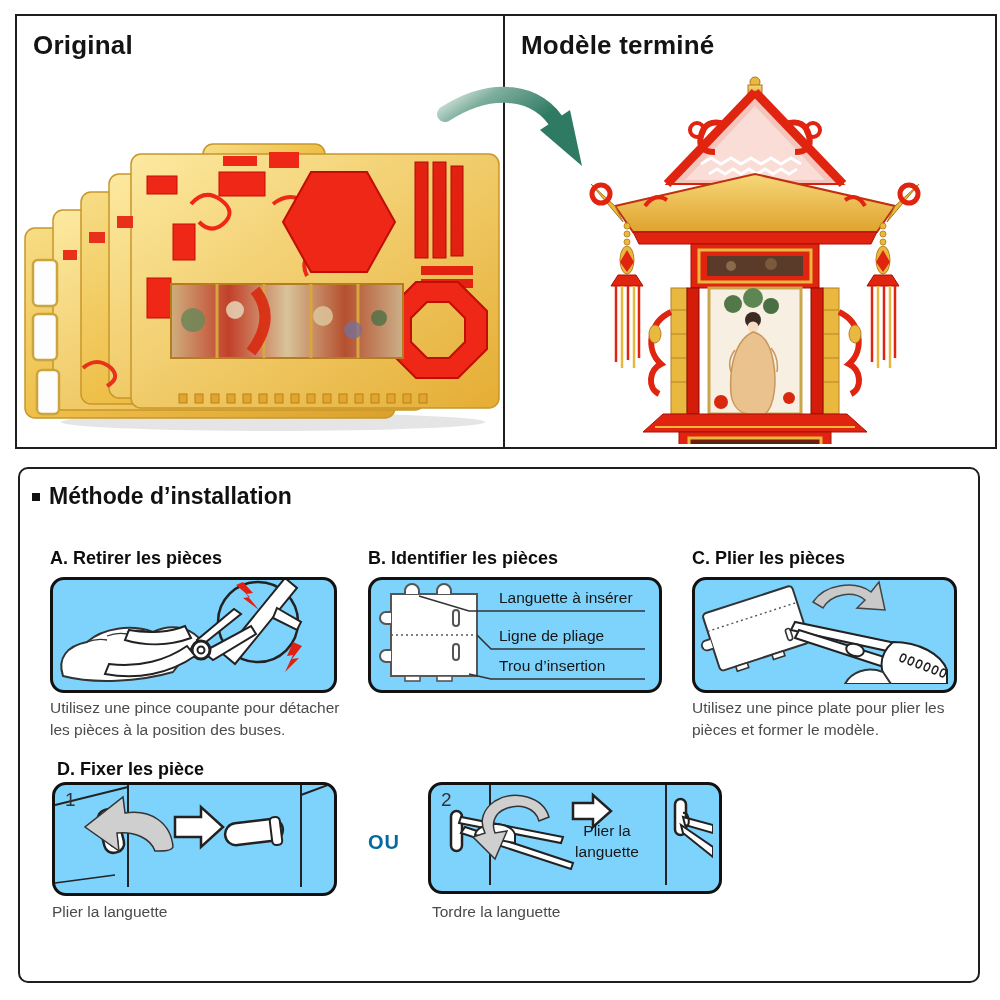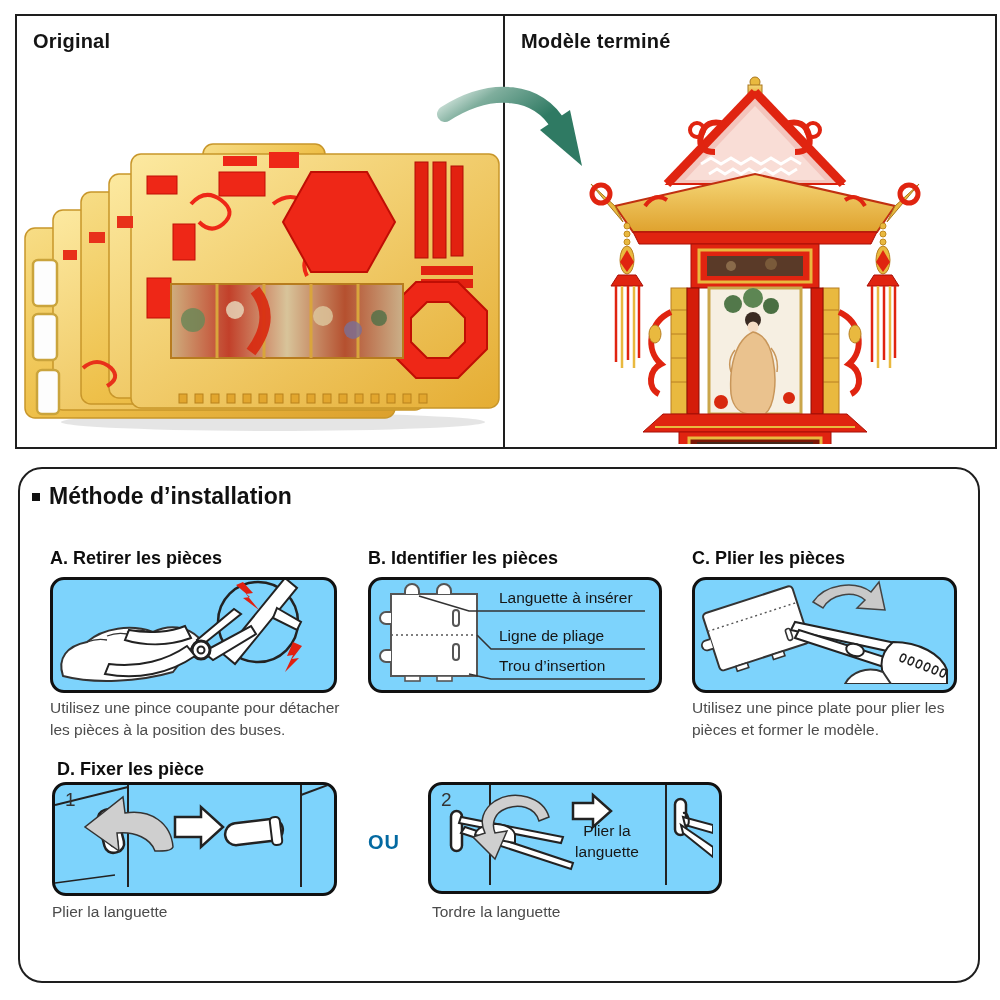--- a/index.html
+++ b/index.html
@@ -1,22 +1,22 @@
 <!DOCTYPE html>
 <html><head>
 <meta charset="utf-8">
 <style>
   html,body{margin:0;padding:0;background:#ffffff;}
   .stage{position:relative;width:1000px;height:1000px;background:#ffffff;overflow:hidden;
          font-family:"Liberation Sans",sans-serif;color:#111;}
   .panel{position:absolute;border:2px solid #1e1e1e;background:#fff;box-sizing:content-box;}
   .panel-original{left:15px;top:14px;width:494px;height:431px;}
   .panel-finished{left:503px;top:14px;width:453px;height:431px;padding-left:37px;}
-  .panel-method{left:18px;top:467px;width:958px;height:512px;border-radius:24px;}
-  .ptitle{position:absolute;left:16px;top:14px;font-size:20px;font-weight:bold;color:#141414;letter-spacing:.2px;}
+  .panel-method{left:18px;top:467px;width:958px;height:512px;border-radius:10px;}
+  .ptitle{position:absolute;left:16px;top:14px;font-size:26px;font-weight:bold;color:#141414;letter-spacing:.2px;}
   .method-title{position:absolute;left:12px;top:14px;font-size:23px;font-weight:bold;color:#111;display:flex;align-items:center;gap:9px;}
   .bullet{width:8px;height:8px;background:#111;display:inline-block;}
   .steph{position:absolute;font-size:18px;font-weight:bold;color:#0d0d0d;white-space:nowrap;}
   .stepbox{position:absolute;border:3px solid #111;border-radius:14px;background:#7dd3fc;}
   .caption{position:absolute;font-size:15.5px;line-height:1.45;color:#4b4b4b;}
   .blabel{position:absolute;left:128px;width:150px;font-size:15.5px;color:#161616;white-space:nowrap;}
   .boxnum{position:absolute;left:10px;top:4px;font-size:19px;color:#333;}
   .orlabel{position:absolute;font-size:20px;font-weight:bold;color:#0369a1;letter-spacing:1px;}
   .innerlabel{position:absolute;left:120px;top:36px;width:112px;text-align:center;font-size:15.5px;color:#161616;line-height:1.35;}
   svg{display:block;}

